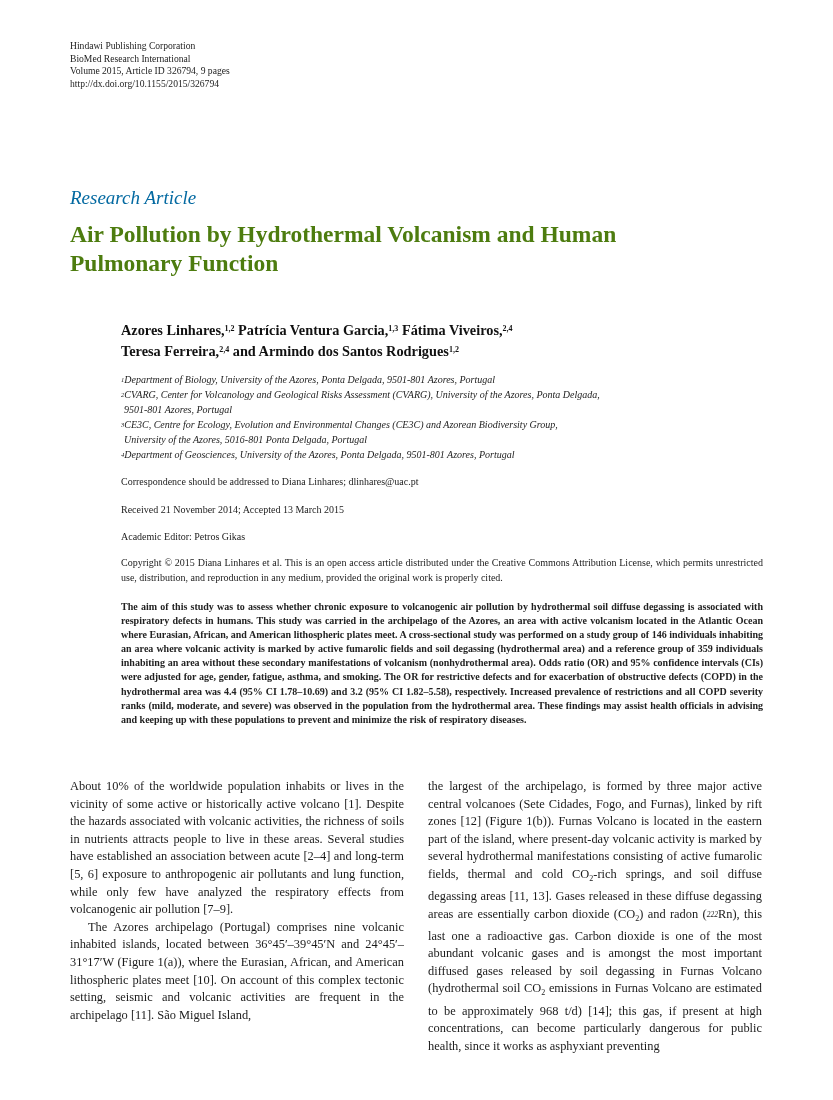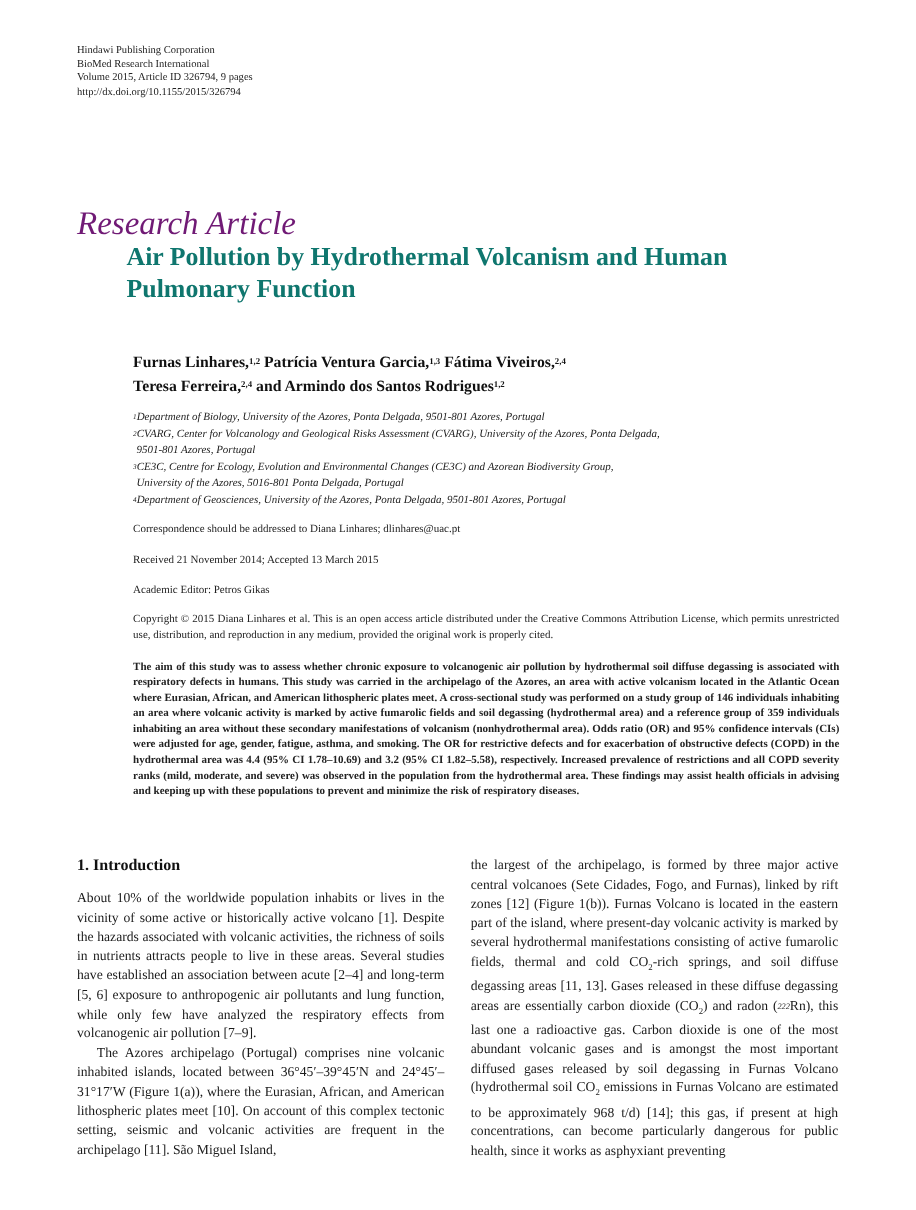--- a/index.html
+++ b/index.html
@@ -1,21 +1,21 @@
 <!DOCTYPE html>
 <html><head>
 <meta charset="utf-8">
 <style>
   * { margin:0; padding:0; box-sizing:border-box; }
   html, body { width:833px; height:1100px; background:#fff; overflow:hidden; }
   body { position:relative; font-family:"Liberation Serif","DejaVu Serif",serif; color:#111; }
 
   .journal-info { position:absolute; left:70px; top:40px; font-size:9.6px; line-height:12.5px; color:#222; }
-  .article-type { position:absolute; left:70px; top:187px; font-size:30px; font-style:italic; color:#701a75; }
-  .title { position:absolute; left:70px; top:220px; width:640px; font-size:23.5px; font-weight:bold; line-height:29px; color:#0f766e;margin-left:45px; }
+  .article-type { position:absolute; left:70px; top:187px; font-size:19px; font-style:italic; color:#0369a1; }
+  .title { position:absolute; left:70px; top:220px; width:640px; font-size:23.5px; font-weight:bold; line-height:29px; color:#4d7c0f; }
 
   .authors { position:absolute; left:121px; top:320px; width:560px; font-size:14.3px; font-weight:bold; line-height:21px; }
   .authors sup { font-size:8px; vertical-align:top; position:relative; top:-2px; }
 
   .affils { position:absolute; left:121px; top:372px; width:640px; font-size:10px; font-style:italic; line-height:15px; color:#222; }
   .affil { display:block; }
   .affil sup { font-size:6.5px; vertical-align:top; }
   .affil .cont { padding-left:3px; }
 
   .meta-line { position:absolute; left:121px; font-size:10px; color:#222; }
@@ -38,21 +38,21 @@
   <div>Hindawi Publishing Corporation</div>
   <div>BioMed Research International</div>
   <div>Volume 2015, Article ID 326794, 9 pages</div>
   <div>http://dx.doi.org/10.1155/2015/326794</div>
 </div>
 
 <div class="article-type">Research Article</div>
 <div class="title">Air Pollution by Hydrothermal Volcanism and Human Pulmonary Function</div>
 
 <div class="authors">
-  <span>Furnas Linhares,</span><sup>1,2</sup>
+  <span>Azores Linhares,</span><sup>1,2</sup>
   <span>Patrícia Ventura Garcia,</span><sup>1,3</sup>
   <span>Fátima Viveiros,</span><sup>2,4</sup><br>
   <span>Teresa Ferreira,</span><sup>2,4</sup>
   <span>and Armindo dos Santos Rodrigues</span><sup>1,2</sup>
 </div>
 
 <div class="affils">
   <span class="affil"><sup>1</sup><span>Department of Biology, University of the Azores, Ponta Delgada, 9501-801 Azores, Portugal</span></span>
   <span class="affil"><sup>2</sup><span>CVARG, Center for Volcanology and Geological Risks Assessment (CVARG), University of the Azores, Ponta Delgada,</span><br><span class="cont">9501-801 Azores, Portugal</span></span>
   <span class="affil"><sup>3</sup><span>CE3C, Centre for Ecology, Evolution and Environmental Changes (CE3C) and Azorean Biodiversity Group,</span><br><span class="cont">University of the Azores, 5016-801 Ponta Delgada, Portugal</span></span>
@@ -61,20 +61,19 @@
 
 <div class="meta-line" style="top:476px;">Correspondence should be addressed to Diana Linhares; dlinhares@uac.pt</div>
 <div class="meta-line" style="top:504px;">Received 21 November 2014; Accepted 13 March 2015</div>
 <div class="meta-line" style="top:531px;">Academic Editor: Petros Gikas</div>
 
 <div class="copyright">Copyright © 2015 Diana Linhares et al. This is an open access article distributed under the Creative Commons Attribution License, which permits unrestricted use, distribution, and reproduction in any medium, provided the original work is properly cited.</div>
 
 <div class="abstract">The aim of this study was to assess whether chronic exposure to volcanogenic air pollution by hydrothermal soil diffuse degassing is associated with respiratory defects in humans. This study was carried in the archipelago of the Azores, an area with active volcanism located in the Atlantic Ocean where Eurasian, African, and American lithospheric plates meet. A cross-sectional study was performed on a study group of 146 individuals inhabiting an area where volcanic activity is marked by active fumarolic fields and soil degassing (hydrothermal area) and a reference group of 359 individuals inhabiting an area without these secondary manifestations of volcanism (nonhydrothermal area). Odds ratio (OR) and 95% confidence intervals (CIs) were adjusted for age, gender, fatigue, asthma, and smoking. The OR for restrictive defects and for exacerbation of obstructive defects (COPD) in the hydrothermal area was 4.4 (95% CI 1.78–10.69) and 3.2 (95% CI 1.82–5.58), respectively. Increased prevalence of restrictions and all COPD severity ranks (mild, moderate, and severe) was observed in the population from the hydrothermal area. These findings may assist health officials in advising and keeping up with these populations to prevent and minimize the risk of respiratory diseases.</div>
 
 <div class="col left">
-  <h2 class="section-heading">1. Introduction</h2>
   <p>About 10% of the worldwide population inhabits or lives in the vicinity of some active or historically active volcano [1]. Despite the hazards associated with volcanic activities, the richness of soils in nutrients attracts people to live in these areas. Several studies have established an association between acute [2–4] and long-term [5, 6] exposure to anthropogenic air pollutants and lung function, while only few have analyzed the respiratory effects from volcanogenic air pollution [7–9].</p>
   <p class="indent">The Azores archipelago (Portugal) comprises nine volcanic inhabited islands, located between 36°45′–39°45′N and 24°45′–31°17′W (Figure 1(a)), where the Eurasian, African, and American lithospheric plates meet [10]. On account of this complex tectonic setting, seismic and volcanic activities are frequent in the archipelago [11]. São Miguel Island,</p>
 </div>
 
 <div class="col right">
   <p><span>the largest of the archipelago, is formed by three major active central volcanoes (Sete Cidades, Fogo, and Furnas), linked by rift zones [12] (Figure 1(b)). Furnas Volcano is located in the eastern part of the island, where present-day volcanic activity is marked by several hydrothermal manifestations consisting of active fumarolic fields, thermal and cold CO</span><sub>2</sub><span>-rich springs, and soil diffuse degassing areas [11, 13]. Gases released in these diffuse degassing areas are essentially carbon dioxide (CO</span><sub>2</sub><span>) and radon (</span><span class="rsup">222</span><span>Rn), this last one a radioactive gas. Carbon dioxide is one of the most abundant volcanic gases and is amongst the most important diffused gases released by soil degassing in Furnas Volcano (hydrothermal soil CO</span><sub>2</sub><span> emissions in Furnas Volcano are estimated to be approximately 968 t/d) [14]; this gas, if present at high concentrations, can become particularly dangerous for public health, since it works as asphyxiant preventing</span></p>
 </div>
 
 </body></html>

